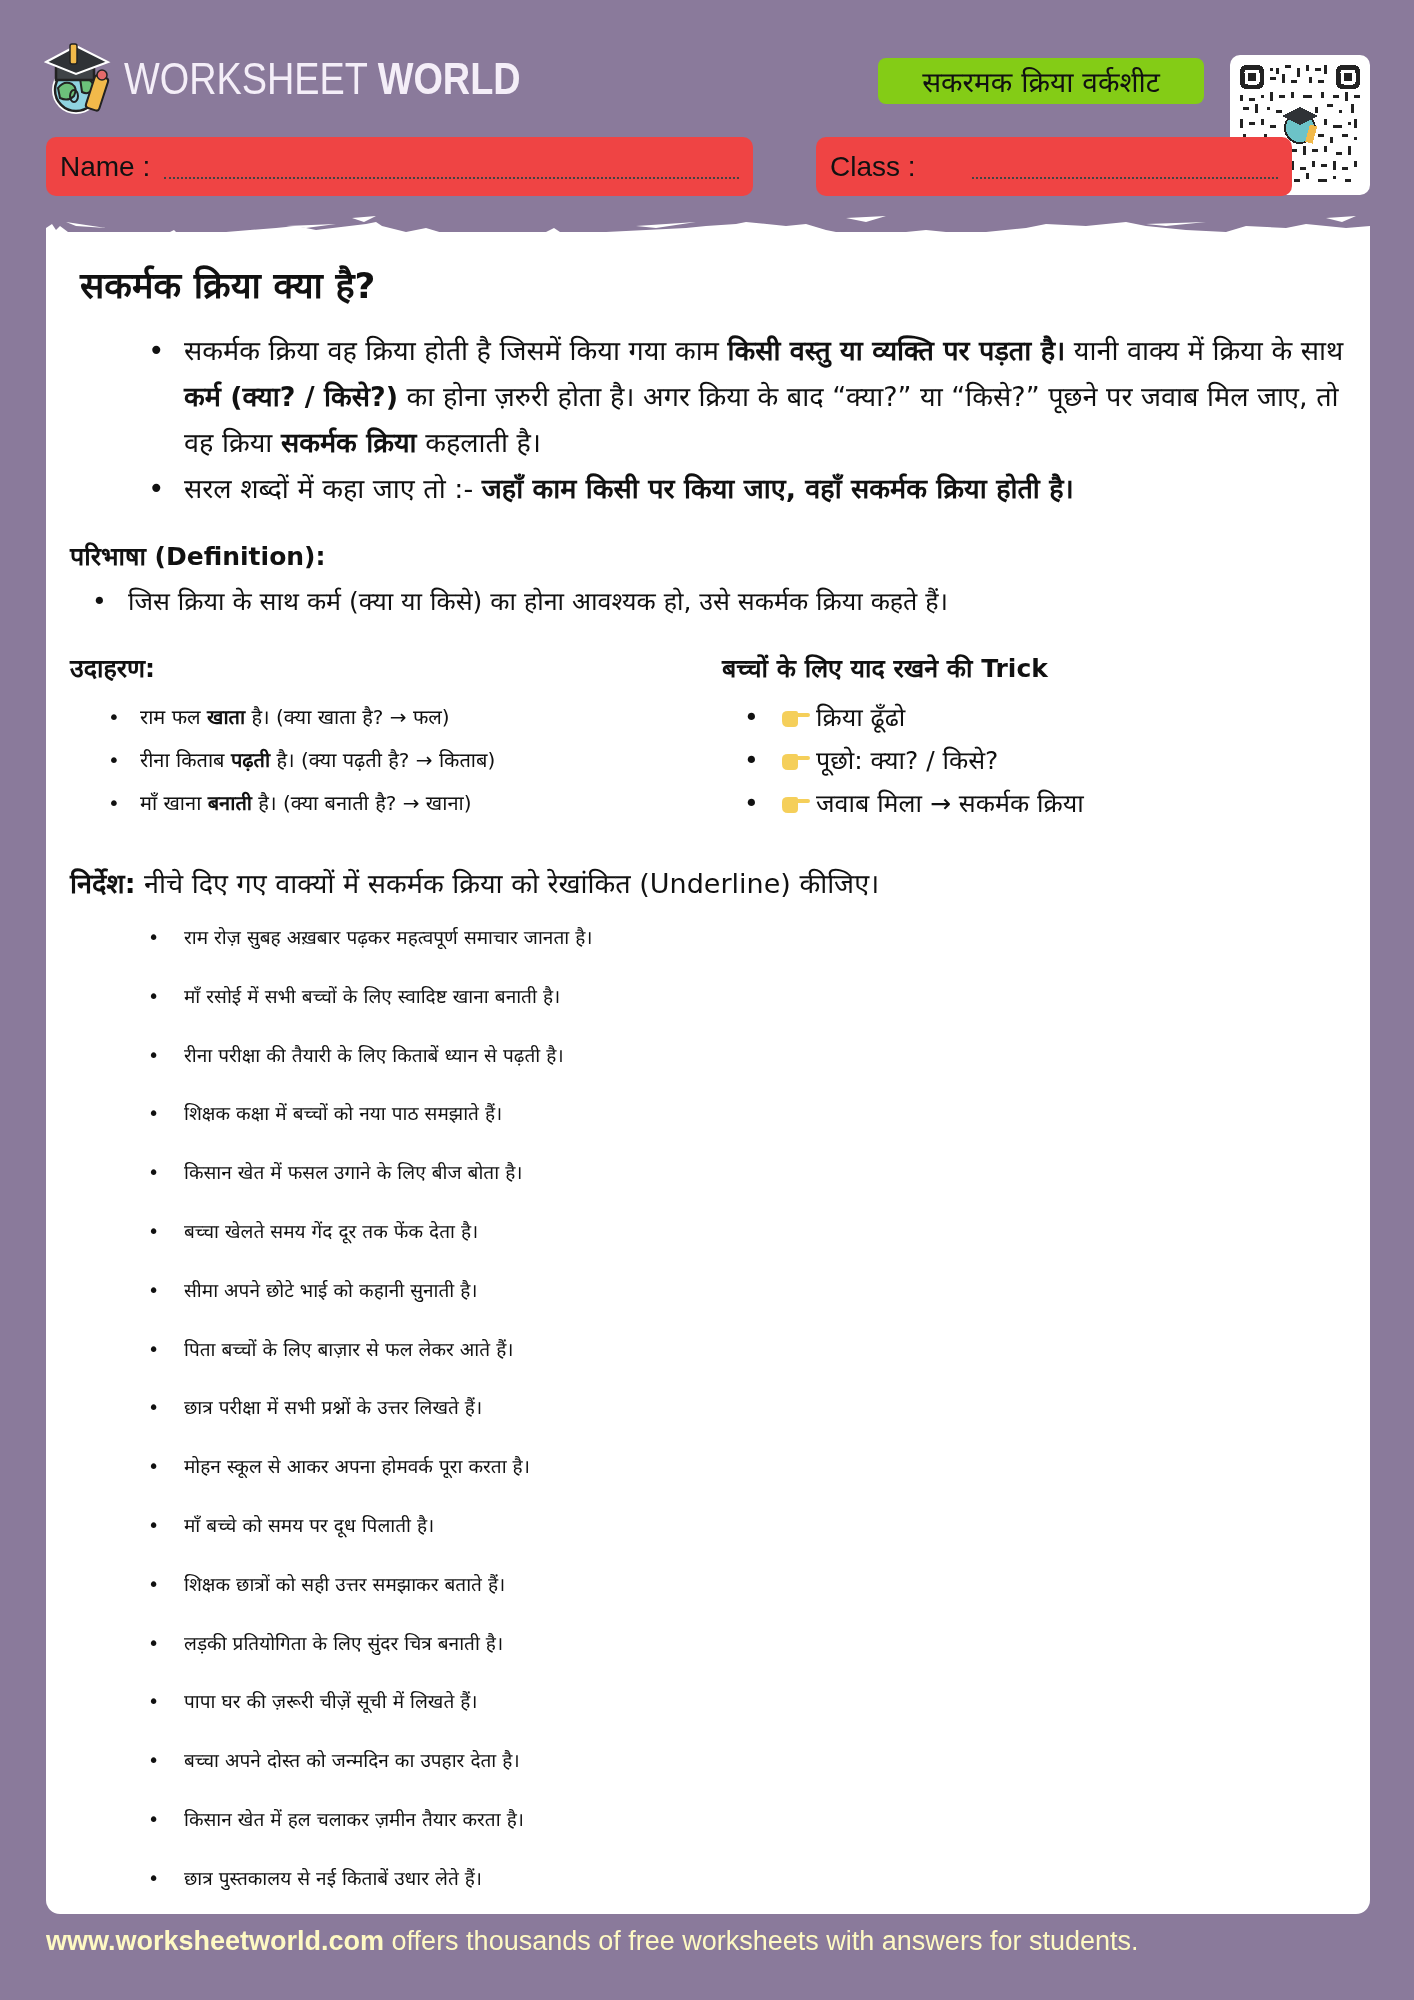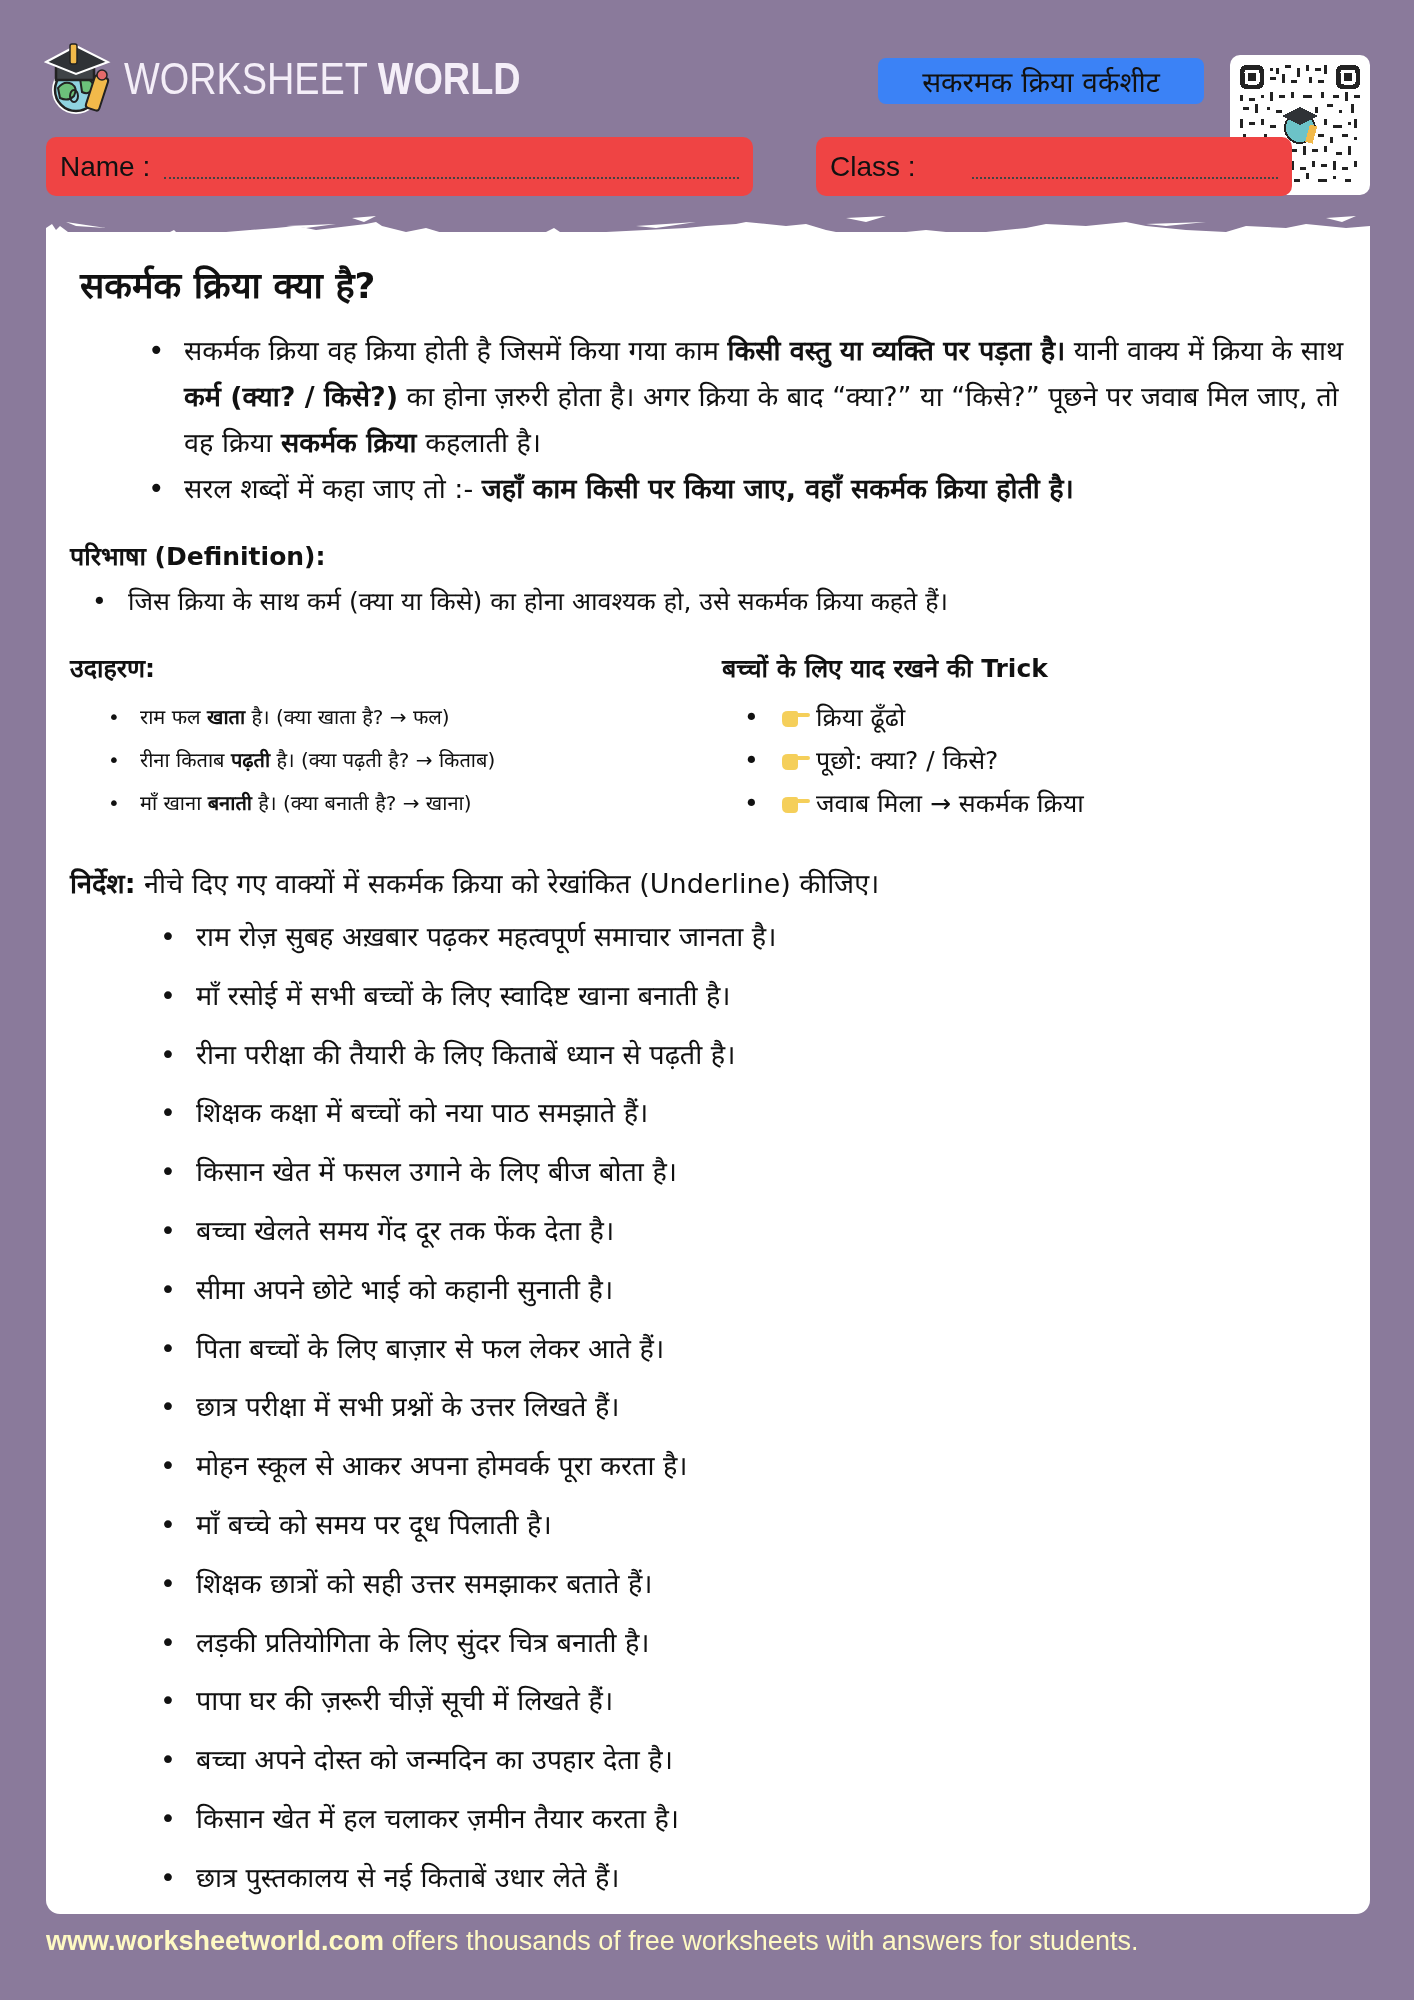--- a/index.html
+++ b/index.html
@@ -12,21 +12,21 @@
     overflow: hidden;
   }
   .logo { position: absolute; left: 44px; top: 40px; display: flex; align-items: center; }
   .logo-icon { width: 72px; height: 78px; }
   .logo-text { margin-left: 8px; font-family: "Liberation Sans", sans-serif; font-size: 44px; color: #f4eef8; letter-spacing: 0px; transform: scaleX(0.86); transform-origin: left center; white-space: nowrap; }
   .logo-text .thin { font-weight: 400; }
   .logo-text .bold { font-weight: 700; }
 
   .title-badge {
     position: absolute; left: 878px; top: 58px; width: 326px; height: 46px;
-    background: #3b82f6; border-radius: 8px;
+    background: #84cc16; border-radius: 8px;
     display: flex; align-items: center; justify-content: center;
     font-size: 28px; color: #111;
   }
   .qr-box {
     position: absolute; left: 1230px; top: 55px; width: 140px; height: 140px;
     background: #fff; border-radius: 10px; padding: 10px;
   }
   .qr-box svg { width: 120px; height: 120px; display: block; }
 
   .field {
@@ -64,21 +64,21 @@
   .ex-list li { position: relative; padding-left: 32px; }
   .ex-list li::before { content: "•"; position: absolute; left: 0; }
 
   .trick-title { left: 676px; top: 418px; }
   .trick-list { position: absolute; left: 698px; top: 464px; font-size: 25px; line-height: 43px; list-style: none; }
   .trick-list li { position: relative; padding-left: 36px; display: flex; align-items: center; }
   .trick-list li::before { content: "•"; position: absolute; left: 0; }
   .hand { display: inline-block; width: 30px; height: 20px; margin-right: 6px; }
 
   .instr { position: absolute; left: 24px; top: 632px; font-size: 27px; white-space: nowrap; }
-  .q-list { position: absolute; left: 114px; top: 676px; font-size: 27px; line-height: 58.8px; list-style: none; }
+  .q-list { position: absolute; left: 102px; top: 676px; font-size: 19px; line-height: 58.8px; list-style: none; }
   .q-list li { position: relative; padding-left: 36px; white-space: nowrap; }
   .q-list li::before { content: "•"; position: absolute; left: 0; }
 
   .footer { position: absolute; left: 46px; top: 1926px; font-family: "Liberation Sans", sans-serif; font-size: 27px; color: #fef9c3; white-space: nowrap; }
   .footer .site { font-weight: 700; }
 </style>
 </head>
 <body>
 
 <div class="logo">

